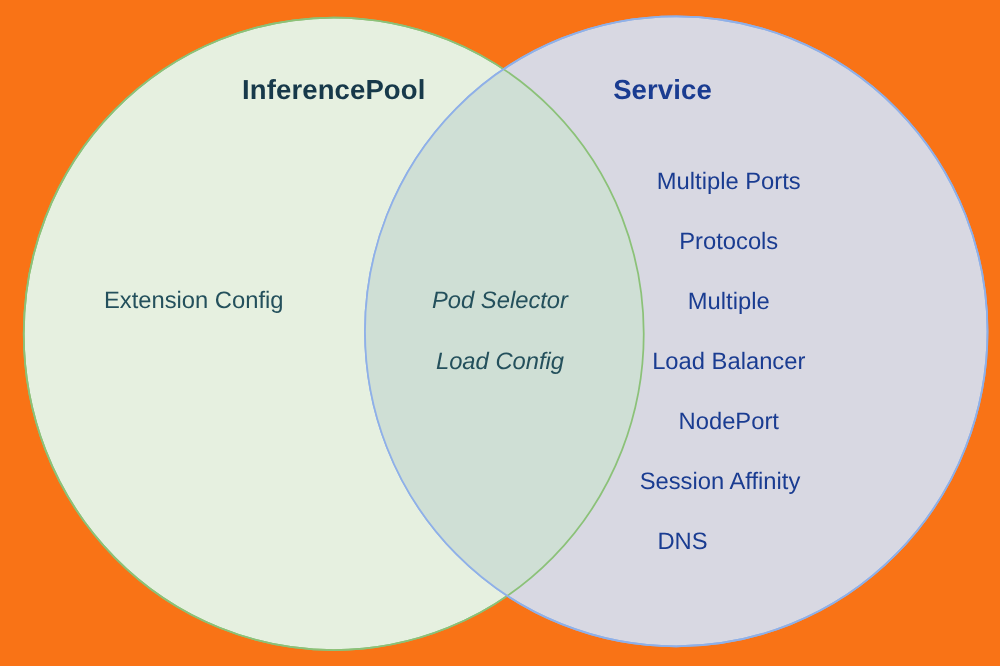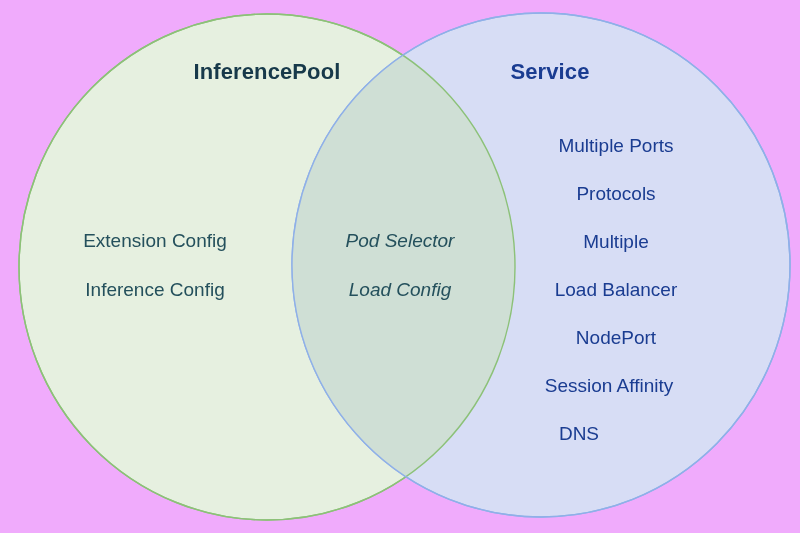--- a/index.html
+++ b/index.html
@@ -11,21 +11,21 @@
   body {
     width: 800px;
     height: 533px;
     overflow: hidden;
     font-family: "Liberation Sans", sans-serif;
   }
   #venn-stage {
     position: relative;
     width: 800px;
     height: 533px;
-    background: #f0abfc;
+    background: #f97316;
   }
   #venn-svg {
     position: absolute;
     left: 0;
     top: 0;
     width: 800px;
     height: 533px;
   }
   .text-layer {
     position: absolute;
@@ -45,21 +45,21 @@
     white-space: nowrap;
     text-align: center;
     transform: translateX(-50%);
   }
   #title-inferencepool {
     left: 267px;
     top: 59px;
     color: #17394a;
   }
   #title-service {
-    left: 550px;
+    left: 530px;
     top: 59px;
     color: #1a3c91;
   }
 
   .item-list {
     position: absolute;
     transform: translateX(-50%);
     text-align: center;
     white-space: nowrap;
   }
@@ -83,21 +83,21 @@
   #center-items {
     left: 400px;
     top: 231px;
     color: #24505c;
   }
   #center-items .item { margin-bottom: 30px; font-style: italic; }
   #center-items .item:last-child { margin-bottom: 0; }
 
   
   #right-items {
-    left: 616px;
+    left: 583px;
     top: 136px;
     color: #1a3c91;
   }
   #right-items .item { margin-bottom: 29px; }
   #right-items .item:last-child { margin-bottom: 0; }
   
   #right-items .item.shift-left-1 { margin-right: 14px; }
   #right-items .item.shift-left-2 { margin-right: 74px; }
 </style>
 </head>
@@ -125,21 +125,20 @@
   </svg>
 
   <div class="text-layer">
 
     <div class="set-title" id="title-inferencepool">InferencePool</div>
 
     <div class="set-title" id="title-service">Service</div>
 
     <div class="item-list" id="left-items">
       <div class="item">Extension Config</div>
-      <div class="item">Inference Config</div>
     </div>
 
     <div class="item-list" id="center-items">
       <div class="item">Pod Selector</div>
       <div class="item">Load Config</div>
     </div>
 
     <div class="item-list" id="right-items">
       <div class="item">Multiple Ports</div>
       <div class="item">Protocols</div>

